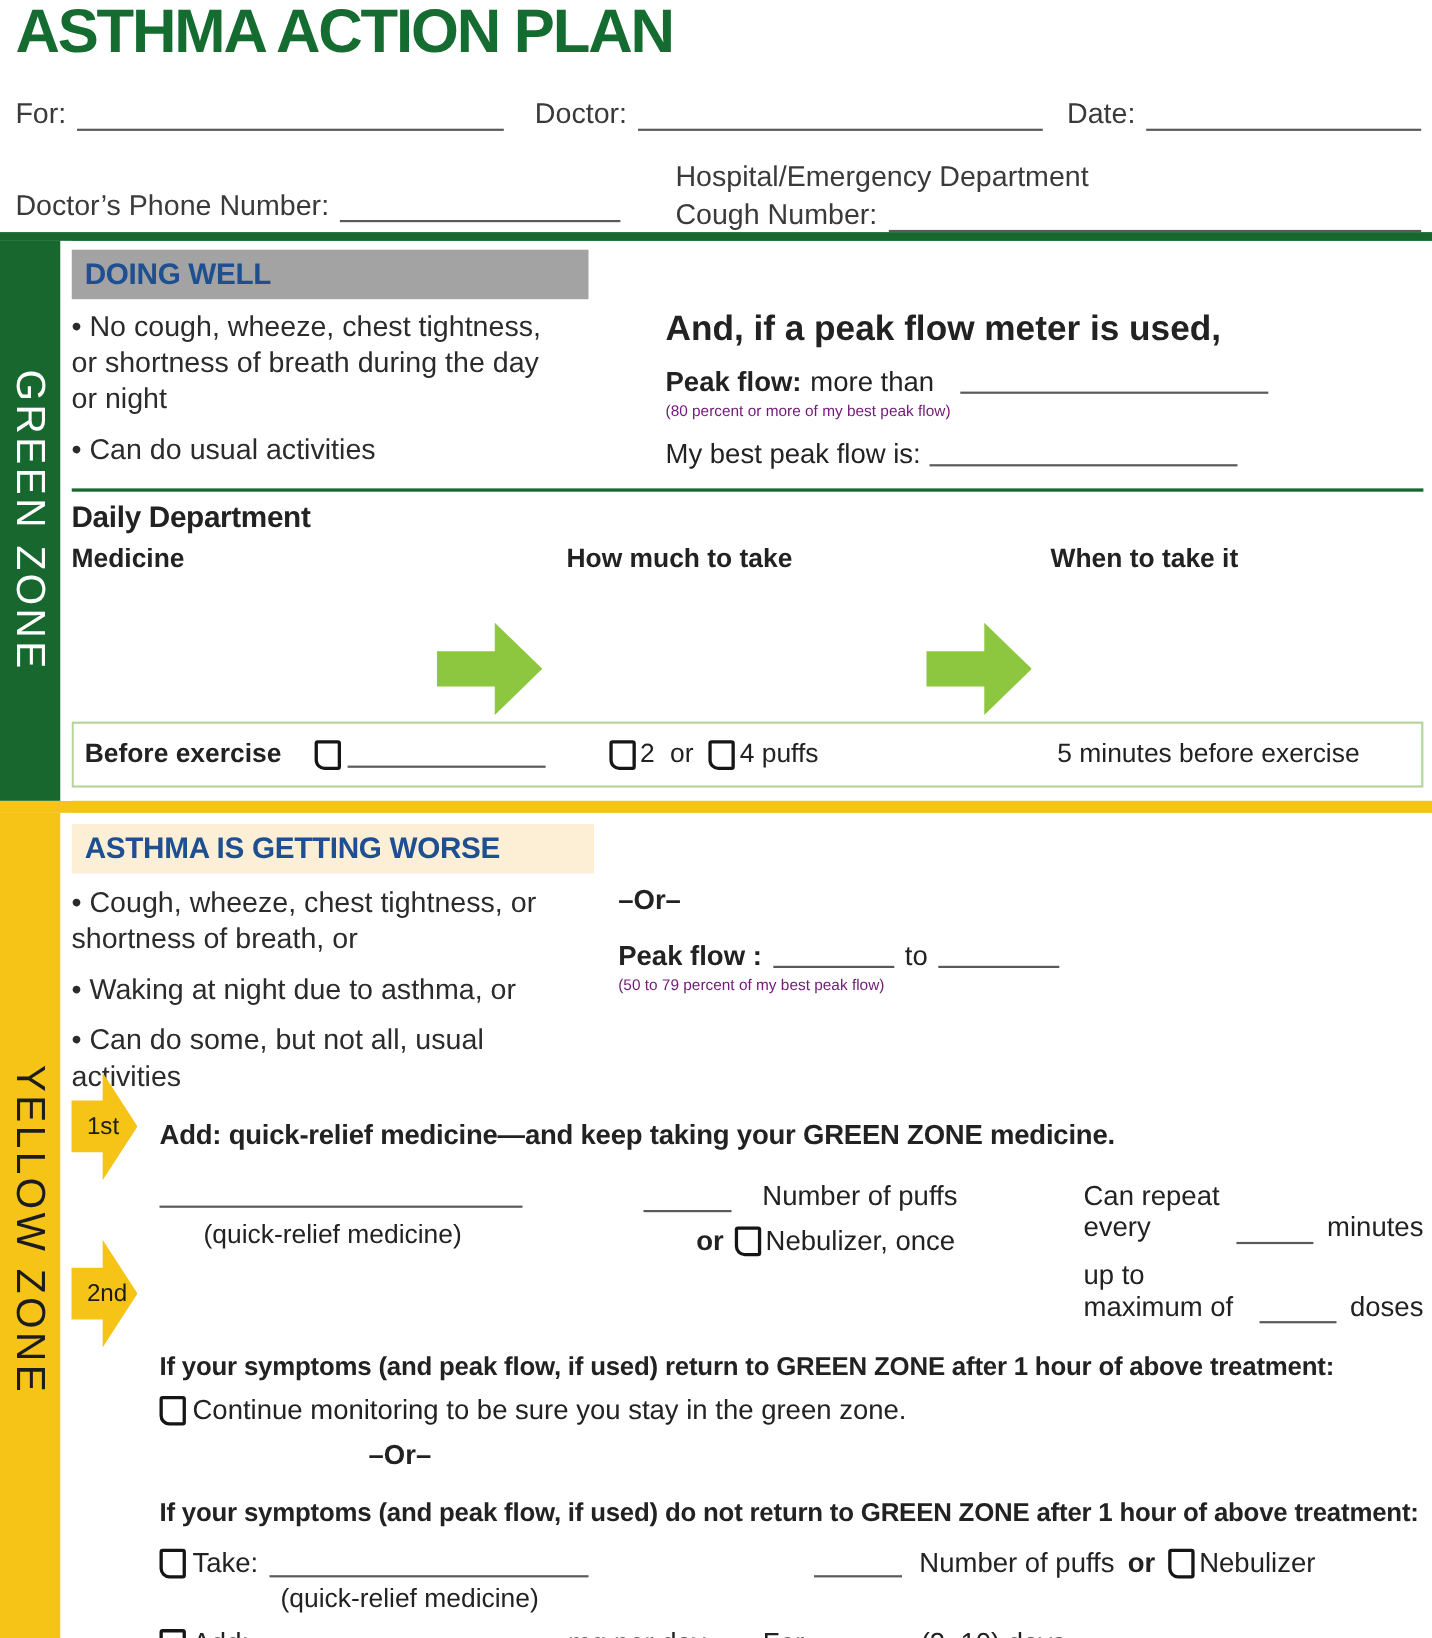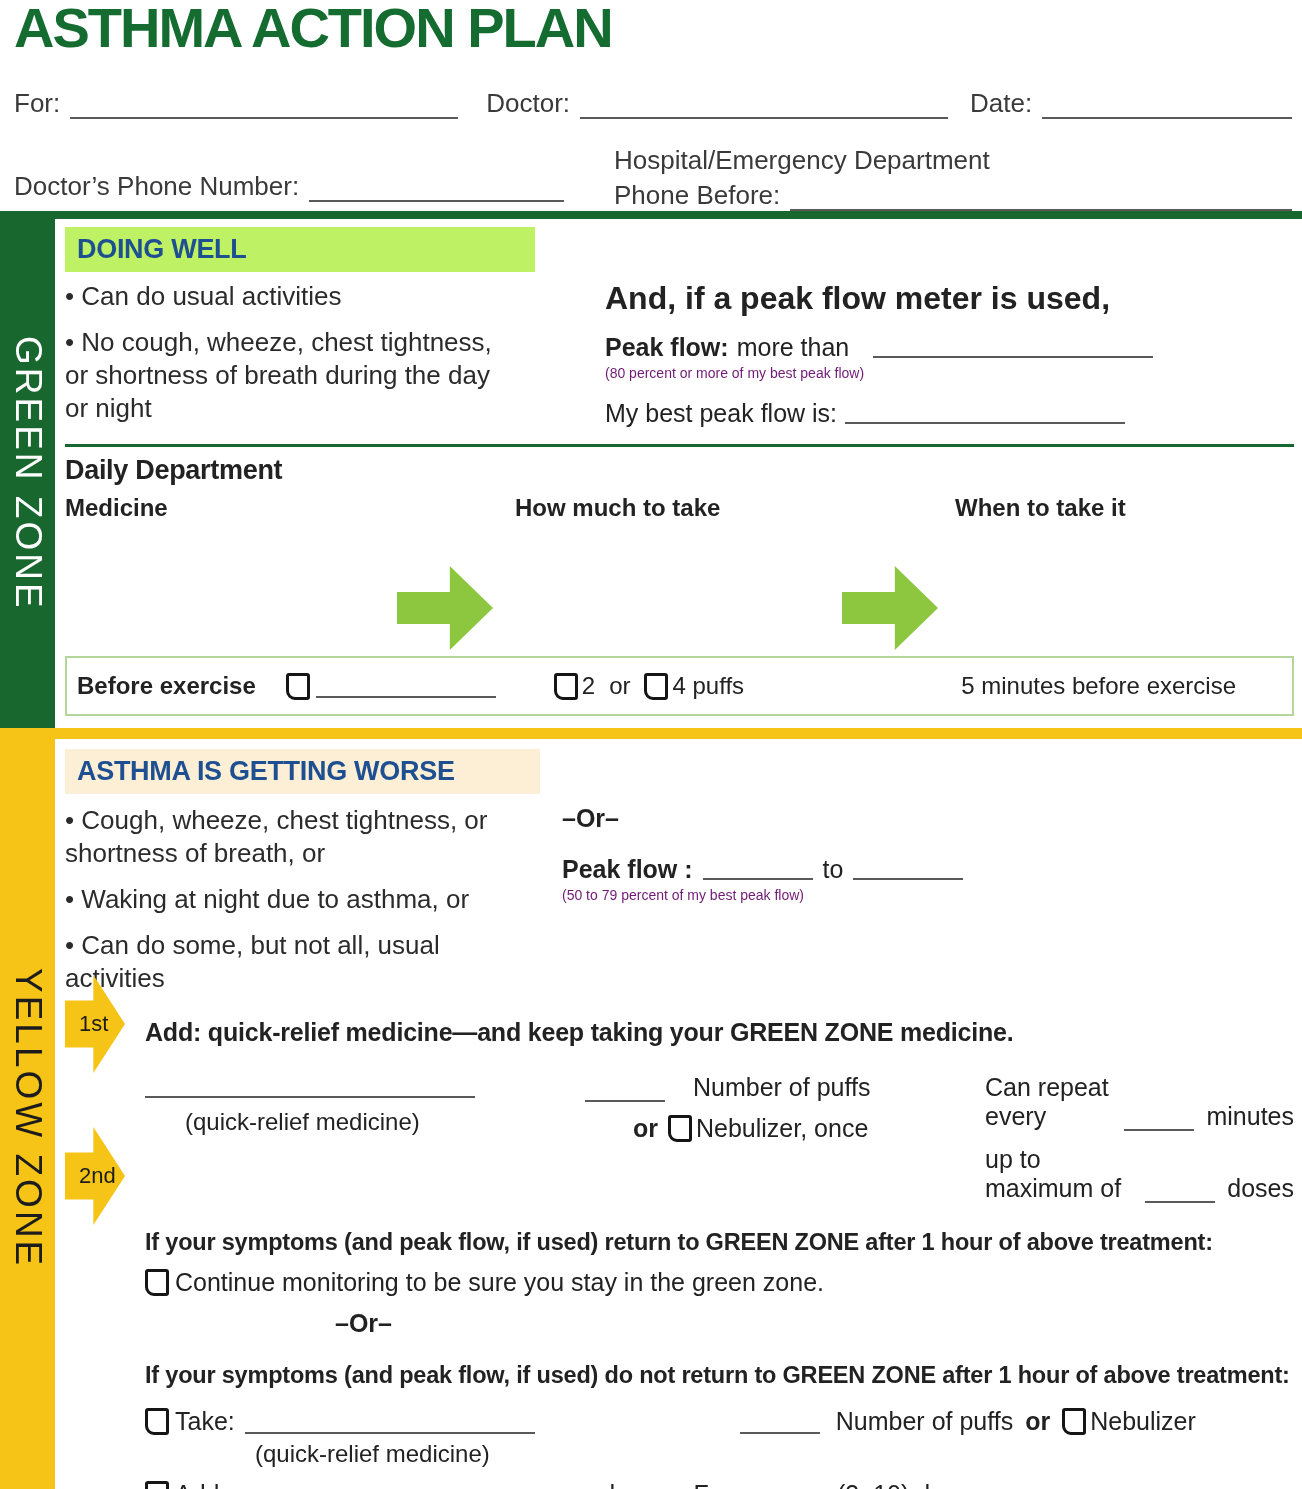--- a/index.html
+++ b/index.html
@@ -32,21 +32,21 @@
   .zone-label { writing-mode:vertical-rl; font-size:37px; letter-spacing:3px; white-space:nowrap; }
   .sidebar.green .zone-label { color:#ffffff; }
   .sidebar.yellow .zone-label { color:#1c1c1c; }
   .zgap { flex:0 0 10px; background:#fff; }
   .zcontent { flex:1; overflow:hidden; position:relative; }
   .zone.green .zcontent { height:509px; padding:8px 8px 0 0; }
   .zone.yellow .zcontent { height:758px; padding:10px 8px 0 0; }
 
   .strip { height:45px; display:flex; align-items:center; padding-left:12px;
            color:#1D4F91; font-weight:bold; font-size:27px; letter-spacing:-0.3px; }
-  .strip.green { background:#bef264; width:470px; margin-bottom:8px; }
+  .strip.green { background:#a3a3a3; width:470px; margin-bottom:8px; }
   .strip.cream { background:#FCEFD6; width:475px; margin-bottom:10px; }
 
   .cols { display:flex; }
   .cols .left { flex:0 0 455px; }
   .bullet { font-size:26px; line-height:1.27; color:#2b2b2b; margin-bottom:13px; }
   .bullet::before { content:"• "; }
 
   
   .gz-right { margin-left:85px; flex:1; min-height:150px; }
   .gz-right .intro { font-weight:bold; font-size:32px; margin-bottom:16px; }
@@ -148,39 +148,39 @@
   </div>
 
   <div class="hdr hdr-row2">
     <div class="hdr-left" style="padding-top:26px">
       <span class="hlabel">Doctor’s Phone Number:</span>
       <span class="bl-grow w255" style="flex:0 0 255px"></span>
     </div>
     <div class="hdr-right">
       <div>Hospital/Emergency Department</div>
       <div class="line2">
-        <span class="hlabel">Phone Before:</span>
+        <span class="hlabel">Cough Number:</span>
         <span class="bl-grow" style="flex:1"></span>
       </div>
     </div>
   </div>
 
   <div class="zone green">
     <div class="sidebar green">
       <span class="zone-label">GREEN ZONE</span>
     </div>
     <div class="zgap"></div>
     <div class="zcontent">
 
       <div class="strip green">DOING WELL</div>
 
       <div class="cols">
         <div class="left">
+          <div class="bullet">No cough, wheeze, chest tightness, or shortness of breath during the day or night</div>
           <div class="bullet">Can do usual activities</div>
-          <div class="bullet">No cough, wheeze, chest tightness, or shortness of breath during the day or night</div>
         </div>
         <div class="gz-right">
           <div class="intro">And, if a peak flow meter is used,</div>
           <div class="frow">
             <span class="blab">Peak flow:</span>
             <span style="margin-left:8px">more than</span>
             <span class="bl w280" style="margin-left:24px"></span>
           </div>
           <div class="note">(80 percent or more of my best peak flow)</div>
           <div class="frow gz-best">

